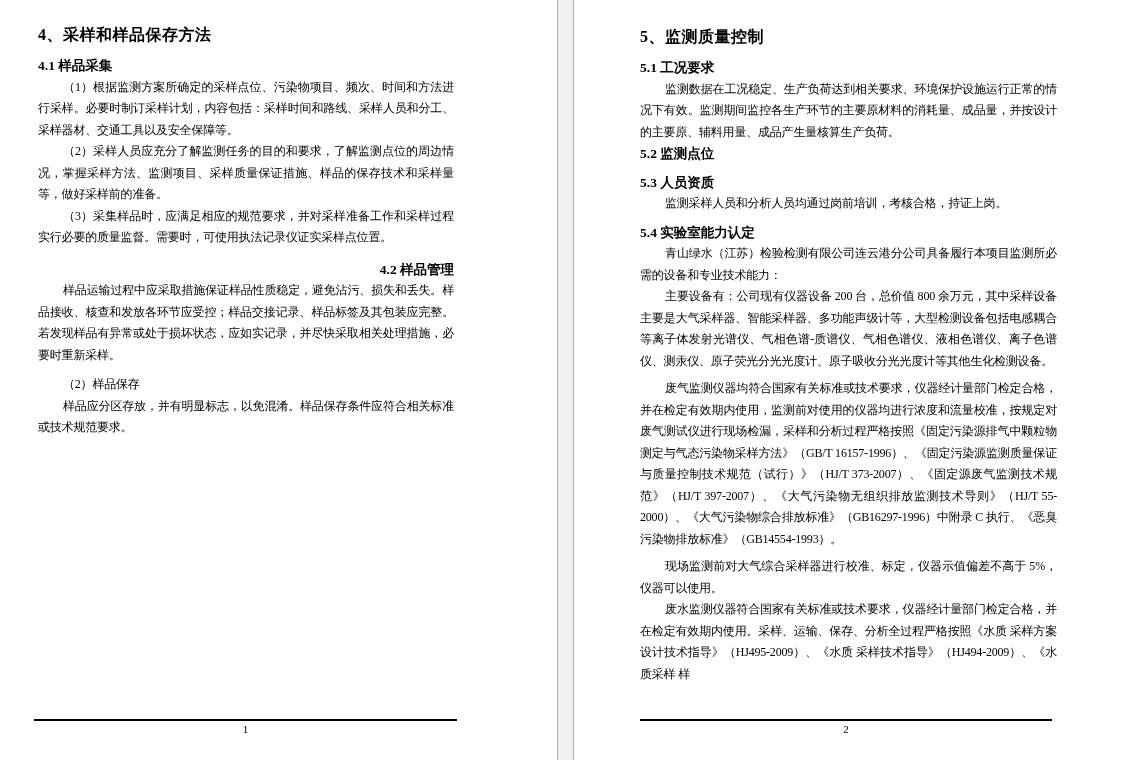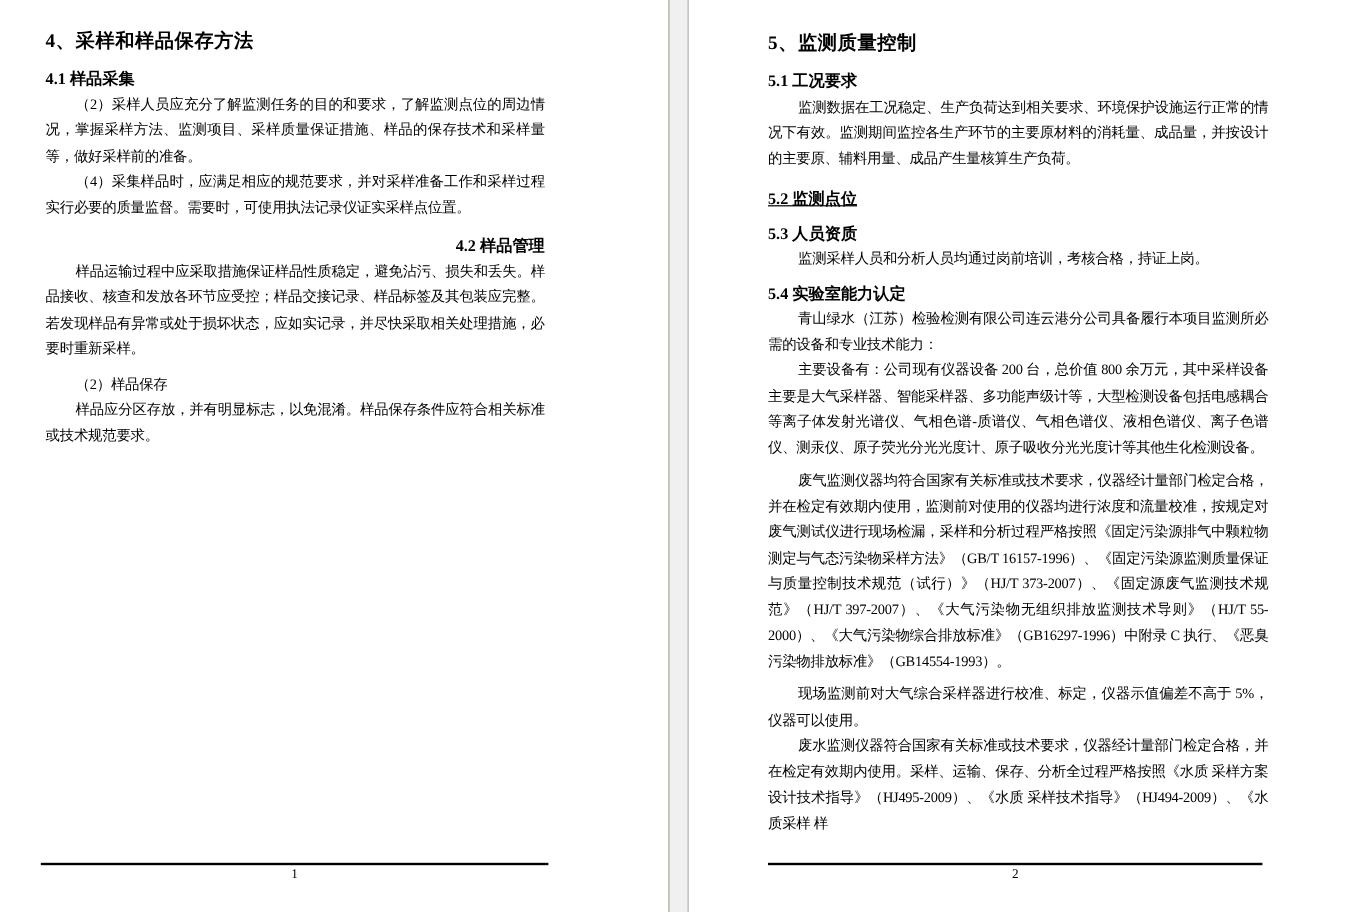--- a/index.html
+++ b/index.html
@@ -53,21 +53,21 @@
     margin: 7px 0 0 0;
   }
   .doc-p {
     font-size: 12px;
     line-height: 21.5px;
     margin: 0;
     text-align: justify;
     text-indent: 25px;
     letter-spacing: -0.2px;
   }
-  .mt0  { margin-top: 12px; text-decoration: underline; }
+  .mt0  { margin-top: 0; }
   .mt6  { margin-top: 6px; }
   .mt8  { margin-top: 8px; }
   .mt10 { margin-top: 10px; text-align: right; }
 
   .footer {
     position: absolute;
     top: 719px;
     border-top: 2px solid #000000;
     text-align: center;
     font-size: 11px;
@@ -79,22 +79,23 @@
 </style>
 </head>
 <body>
 
 <div class="viewer">
 
   <div class="page page-1">
     <div class="content">
       <div class="doc-h1">4、采样和样品保存方法</div>
       <div class="doc-h2">4.1 样品采集</div>
+      <p class="doc-p">（1）根据监测方案所确定的采样点位、污染物项目、频次、时间和方法进行采样。必要时制订采样计划，内容包括：采样时间和路线、采样人员和分工、采样器材、交通工具以及安全保障等。</p>
       <p class="doc-p">（2）采样人员应充分了解监测任务的目的和要求，了解监测点位的周边情况，掌握采样方法、监测项目、采样质量保证措施、样品的保存技术和采样量等，做好采样前的准备。</p>
-      <p class="doc-p">（4）采集样品时，应满足相应的规范要求，并对采样准备工作和采样过程实行必要的质量监督。需要时，可使用执法记录仪证实采样点位置。</p>
+      <p class="doc-p">（3）采集样品时，应满足相应的规范要求，并对采样准备工作和采样过程实行必要的质量监督。需要时，可使用执法记录仪证实采样点位置。</p>
       <div class="doc-h2 mt10">4.2 样品管理</div>
       <p class="doc-p">样品运输过程中应采取措施保证样品性质稳定，避免沾污、损失和丢失。样品接收、核查和发放各环节应受控；样品交接记录、样品标签及其包装应完整。若发现样品有异常或处于损坏状态，应如实记录，并尽快采取相关处理措施，必要时重新采样。</p>
       <p class="doc-p mt8">（2）样品保存</p>
       <p class="doc-p">样品应分区存放，并有明显标志，以免混淆。样品保存条件应符合相关标准或技术规范要求。</p>
     </div>
     <div class="footer">
       <span>1</span>
     </div>
   </div>
 

